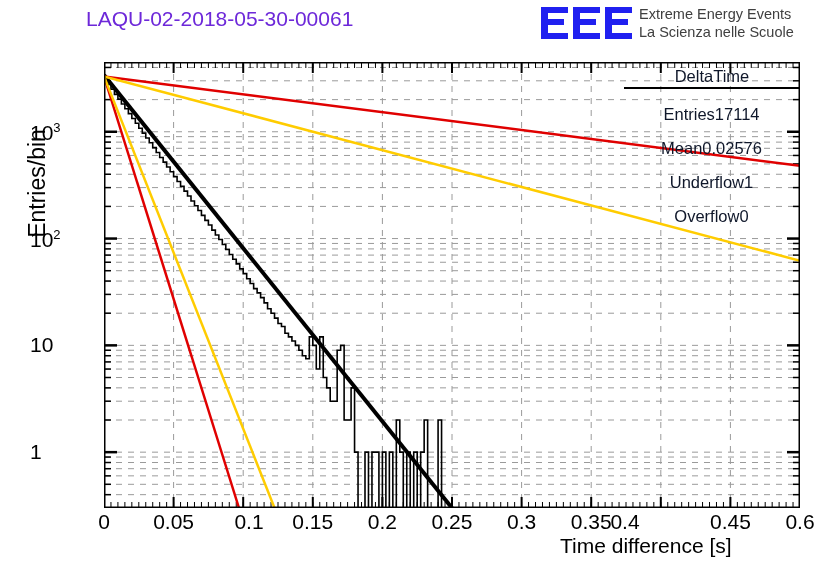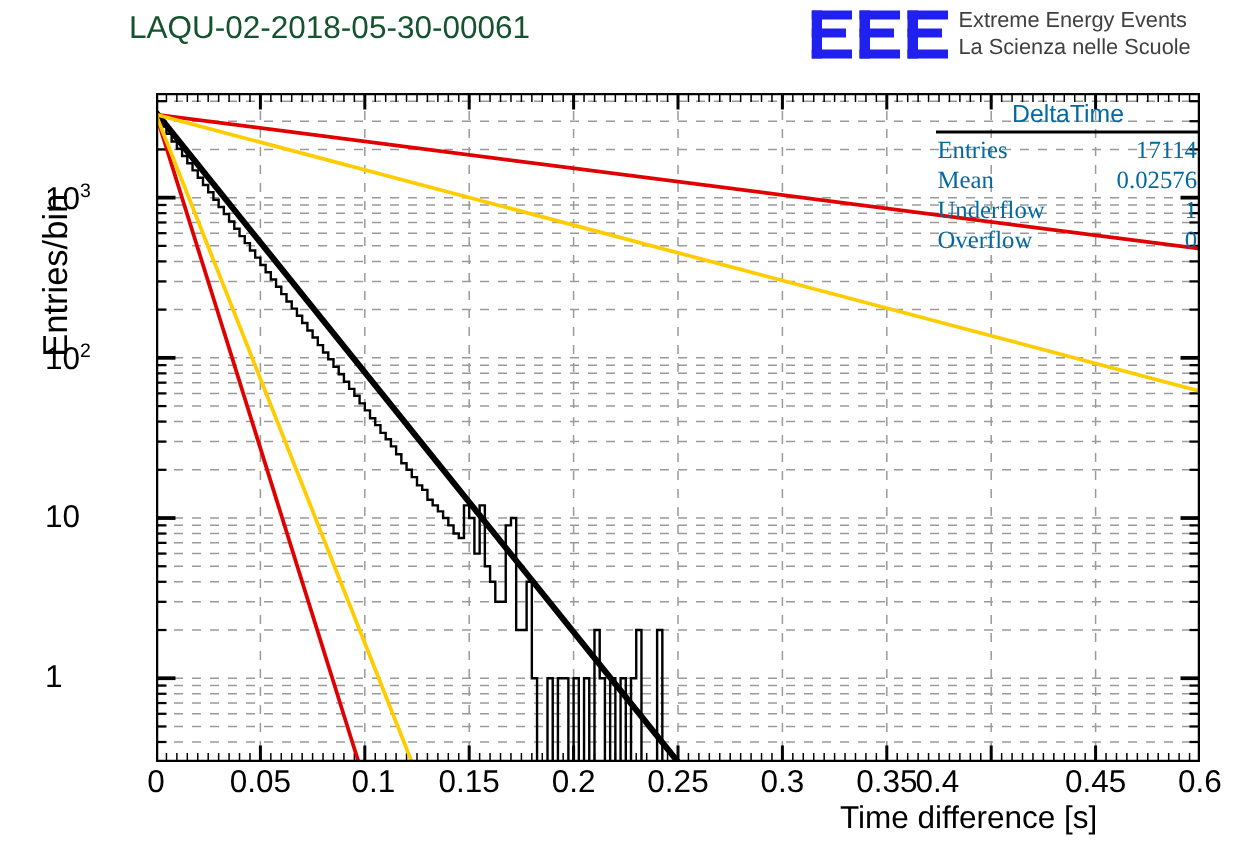--- a/index.html
+++ b/index.html
@@ -3,21 +3,21 @@
 <meta charset="utf-8">
 <style>
   html,body{margin:0;padding:0;background:#ffffff;}
   body{width:836px;height:572px;overflow:hidden;
        font-family:"Liberation Sans", sans-serif;color:#000;}
   #root{position:relative;width:836px;height:572px;}
 
   
   .title{
     position:absolute;left:86px;top:7px;
-    font-size:21px;letter-spacing:0px;white-space:nowrap;color:#14532d;
+    font-size:21px;letter-spacing:0px;white-space:nowrap;color:#6d28d9;
   }
   .eee-logo{
     position:absolute;left:541px;top:4px;width:295px;height:40px;
   }
   .eee-mark{
     position:absolute;left:0px;top:2px;width:92px;height:34px;
   }
   .eee-text{
     position:absolute;left:98px;top:1px;
     font-size:14.5px;line-height:18px;color:#404040;white-space:nowrap;
@@ -49,30 +49,29 @@
   }
   .ytick{
     position:absolute;font-size:21px;text-align:left;white-space:nowrap;
     transform:translateY(-50%);
   }
   .ytick sup{font-size:13px;vertical-align:super;}
 
   
   #stats{
     position:absolute;left:624px;top:66px;width:176px;height:130px;
-    font-size:16.5px;color:#0369a1;
+    font-size:16.5px;color:#0f172a;
   }
   #stats .stat-title{
     text-align:center;padding-top:1px;height:20px;line-height:19px;
     border-bottom:2px solid #000;
   }
   #stats .stat-row{
-    display:flex;justify-content:space-between;height:18px;line-height:18px;
-    padding:2px 2px 0 1px;
-    font-family:Liberation Serif, serif;
+    display:flex;justify-content:center;height:18px;line-height:18px;
+    padding:16px 2px 0 1px;
   }
 </style>
 </head>
 <body>
 
 <div id="root">
 
   <div class="title">LAQU-02-2018-05-30-00061</div>
 
   <div class="eee-logo">

